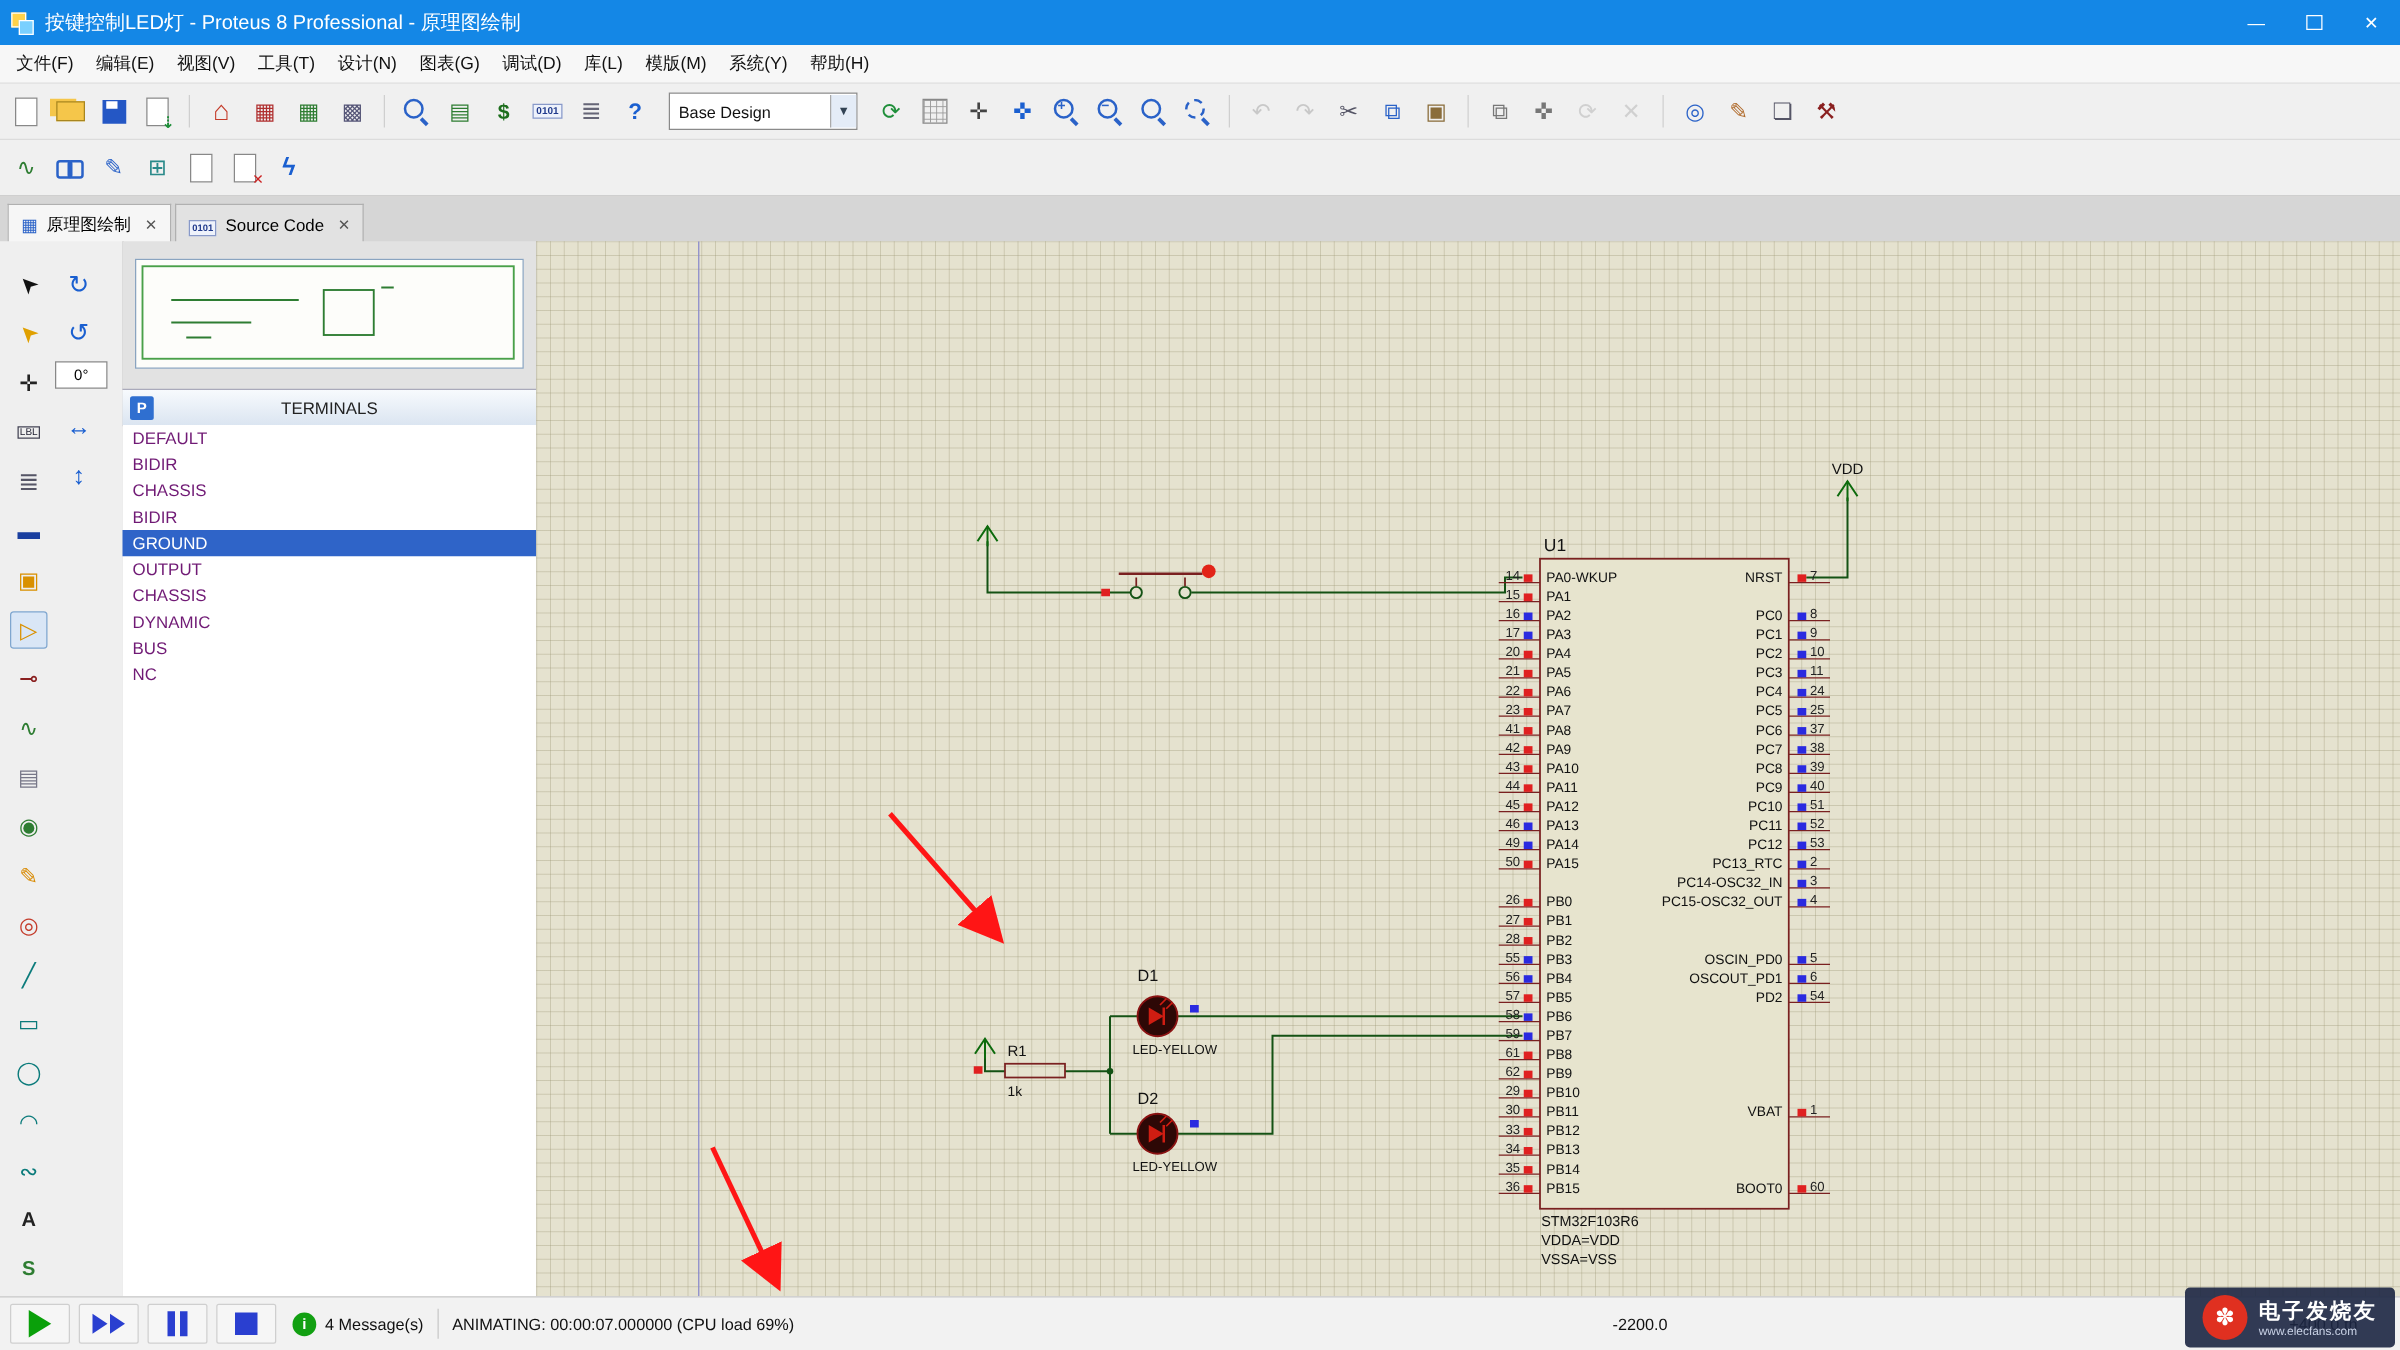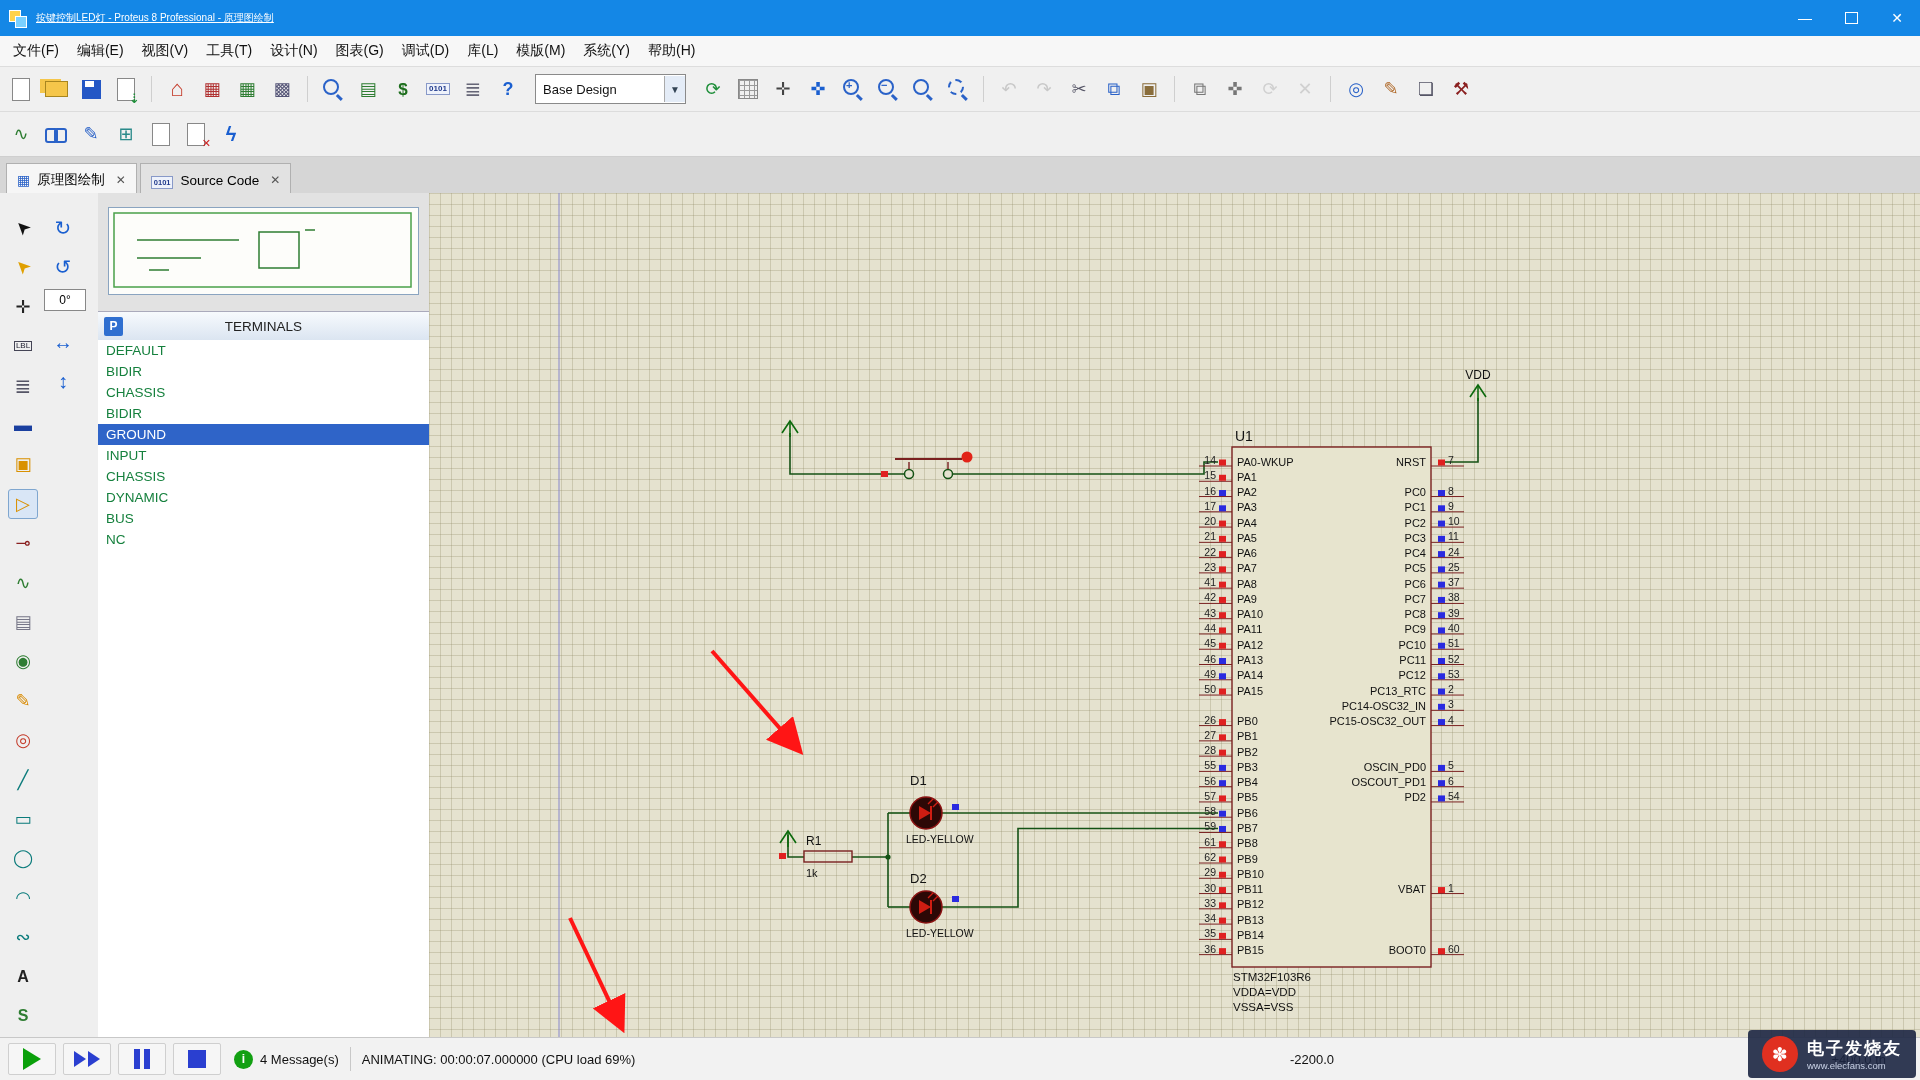--- a/index.html
+++ b/index.html
@@ -2,21 +2,21 @@
 <html><head>
 <meta charset="utf-8">
 <style>
   html,body{margin:0;padding:0;width:1920px;height:1080px;overflow:hidden;
     font-family:"Liberation Sans","DejaVu Sans",sans-serif;background:#d4d0c8;}
   
   #titlebar{height:36px;background:#1487e6;display:flex;align-items:center;color:#fff;}
   .app-icon{width:20px;height:20px;margin:0 8px;position:relative;}
   .app-icon::before{content:"";position:absolute;left:1px;top:2px;width:10px;height:10px;background:#ffd24a;border:1px solid #fff;}
   .app-icon::after{content:"";position:absolute;left:7px;top:8px;width:10px;height:10px;background:#7ad0ff;border:1px solid #fff;}
-  #titlebar .title{font-size:10px;text-decoration:underline;}
+  #titlebar .title{font-size:16px;}
   .winbtns{margin-left:auto;display:flex;height:36px;}
   .wb{width:46px;height:36px;display:flex;align-items:center;justify-content:center;font-size:14px;}
   .maxbox{width:11px;height:10px;border:1.5px solid #fff;display:inline-block;}
   
   #menubar{height:30px;background:#f7f7f7;border-bottom:1px solid #ddd;display:flex;align-items:center;padding-left:4px;}
   .mi{padding:5px 9px;font-size:14px;color:#111;}
   
   #toolbar1{height:44px;background:#f0f0f0;border-bottom:1px solid #dcdcdc;display:flex;align-items:center;padding-left:6px;}
   #toolbar2{height:44px;background:#f0f0f0;border-bottom:1px solid #cfcfcf;display:flex;align-items:center;padding-left:6px;}
   #tb1a,#tb1b,#tb2{display:flex;align-items:center;gap:5px;}
@@ -67,21 +67,21 @@
   #anglebox{position:absolute;left:44px;top:96px;width:40px;height:20px;background:#fff;border:1px solid #888;
      font-size:12px;display:flex;align-items:center;justify-content:center;}
   #objpanel{position:absolute;left:98px;top:0;bottom:0;width:331px;background:#e2e2e2;border-right:1px solid #999;}
   #preview{position:absolute;top:14px;left:10px;width:309px;height:86px;background:#fdfdfa;border:1px solid #8aa4c0;}
   #selheader{position:absolute;top:118px;left:0;right:0;height:28px;background:linear-gradient(#f7fafd,#dbe5f1);
      border-top:1px solid #aab;border-bottom:1px solid #99a;display:flex;align-items:center;}
   #pickbtn{position:absolute;left:6px;width:19px;height:19px;background:#2f6fd0;color:#fff;font-weight:bold;
      font-size:12px;display:flex;align-items:center;justify-content:center;border-radius:2px;}
   #selheader .seltitle{flex:1;text-align:center;font-size:13.5px;color:#222;}
   #termlist{position:absolute;top:147px;left:0;right:0;bottom:0;background:#fff;}
-  .term{height:21px;line-height:21px;padding-left:8px;font-size:13.5px;color:#15803d;}
+  .term{height:21px;line-height:21px;padding-left:8px;font-size:13.5px;color:#701a75;}
   .term.sel{background:#2f64c8;color:#fff;}
   #canvas{position:absolute;left:429px;top:0;right:0;bottom:0;background-color:#e5e2cf;
      background-image:linear-gradient(rgba(150,145,110,.33) 1px,transparent 1px),
                       linear-gradient(90deg,rgba(150,145,110,.33) 1px,transparent 1px);
      background-size:11px 11px;text-decoration:underline;}
   #schem{position:absolute;left:0;top:0;}
   
   #statusbar{position:absolute;left:0;right:0;bottom:0;height:42px;background:#f2f2f2;border-top:1px solid #c8c8c8;
      display:flex;align-items:center;gap:7px;padding-left:8px;}
   .simbtn{width:46px;height:30px;display:flex;align-items:center;justify-content:center;background:#f6f6f6;
@@ -368,21 +368,21 @@
     <div id="selheader">
       <div id="pickbtn">P</div>
       <span class="seltitle">TERMINALS</span>
     </div>
     <div id="termlist">
         <div class="term">DEFAULT</div>
         <div class="term">BIDIR</div>
         <div class="term">CHASSIS</div>
         <div class="term">BIDIR</div>
         <div class="term sel">GROUND</div>
-        <div class="term">INPUT</div>
+        <div class="term">OUTPUT</div>
         <div class="term">CHASSIS</div>
         <div class="term">DYNAMIC</div>
         <div class="term">BUS</div>
         <div class="term">NC</div>
       </div>
   </div>
 
   <div id="canvas">
     <svg id="schem" width="1491" height="845">
         <defs>

